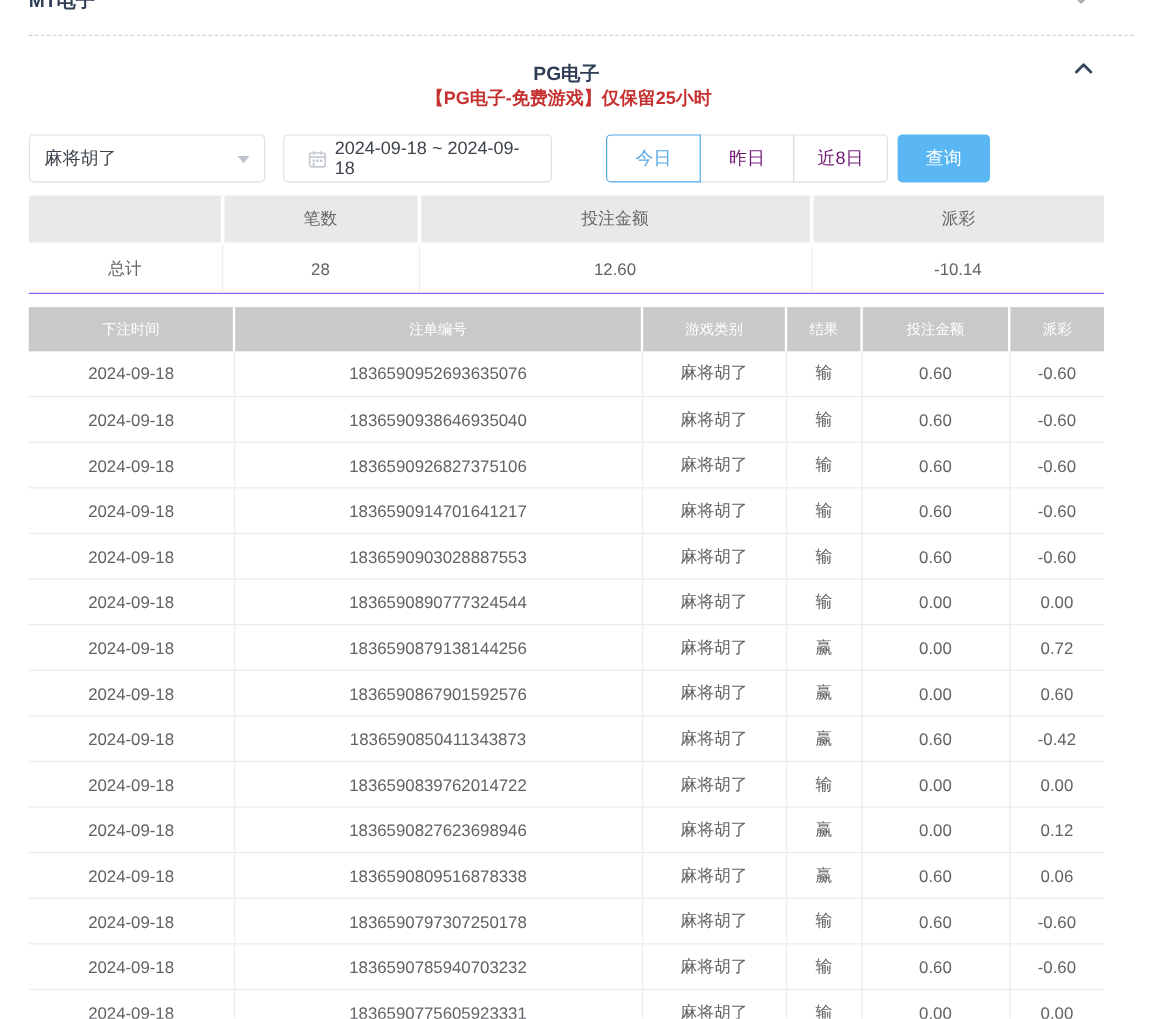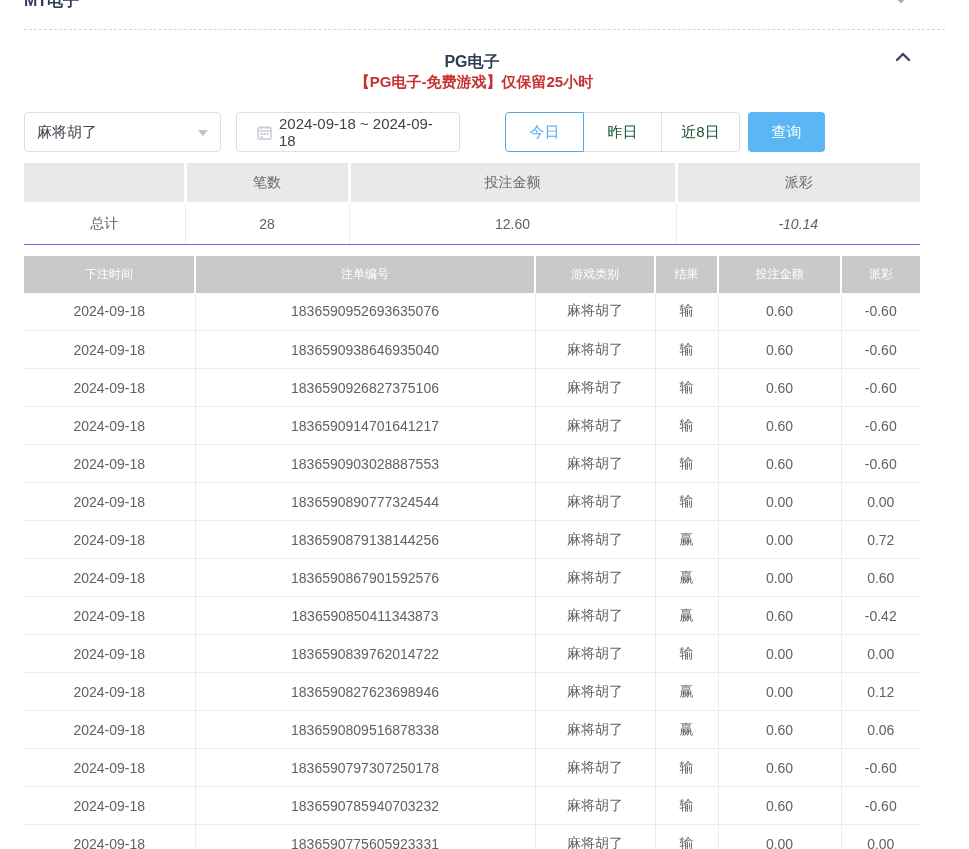--- a/index.html
+++ b/index.html
@@ -38,21 +38,21 @@
     border-top: 6px solid #bfc3cb;
   }
   .date-input {
     margin-left: 15px; width: 224px; height: 40px; border: 1px solid #dcdfe6; border-radius: 4px;
     display: flex; align-items: center; padding: 0 20px; font-size: 15px; color: #3d434c; background: #fff;
   }
   .date-input .cal { margin-right: 7px; display: inline-flex; }
   .btn-group { margin-left: 13px; display: flex; padding-left: 32px; }
   .qbtn {
     width: 79px; height: 40px; background: #fff; border: 1px solid #dcdfe6;
-    font-size: 15px; color: #14532d; cursor: pointer; margin-left: -1px;
+    font-size: 15px; color: #701a75; cursor: pointer; margin-left: -1px;
     font-family: inherit;
   }
   .qbtn:first-child { margin-left: 0; border-radius: 4px 0 0 4px; }
   .qbtn:last-child { border-radius: 0 4px 4px 0; }
   .qbtn.active { border: 1px solid #53a8e8; color: #53a8e8; position: relative; z-index: 2; }
   .query-btn {
     margin-left: 8px; width: 77px; height: 40px; background: #5ab7f3; border: none; border-radius: 4px;
     color: #fff; font-size: 15px; cursor: pointer; font-family: inherit;
   }
 
@@ -60,21 +60,21 @@
   .summary-table { margin-top: 11px; width: 896px; border-collapse: collapse; table-layout: fixed; }
   .summary-table th {
     background: #e9e9e9; height: 40px; font-size: 14px; font-weight: normal; color: #666;
     border-right: 3px solid #fff; border-bottom: 2px solid #fff; text-align: center;
   }
   .summary-table th:last-child { border-right: none; }
   .summary-table td {
     height: 41px; font-size: 14px; color: #606266; text-align: center; background: #fff;
     border-right: 1px solid #ededed; border-bottom: 1px solid #8b5cf6;
   }
-  .summary-table td:last-child { border-right: none; font-style: italic; }
+  .summary-table td:last-child { border-right: none; }
 
   
   .bet-table { margin-top: 11px; width: 896px; border-collapse: collapse; table-layout: fixed; }
   .bet-table th {
     background: #c9c9c9; color: #fff; height: 37px; font-size: 12px; font-weight: normal;
     border-right: 2px solid #fff; text-align: center;
   }
   .bet-table th:last-child { border-right: none; }
   .bet-table td {
     height: 38px; font-size: 14px; color: #606266; text-align: center; background: #fff;

